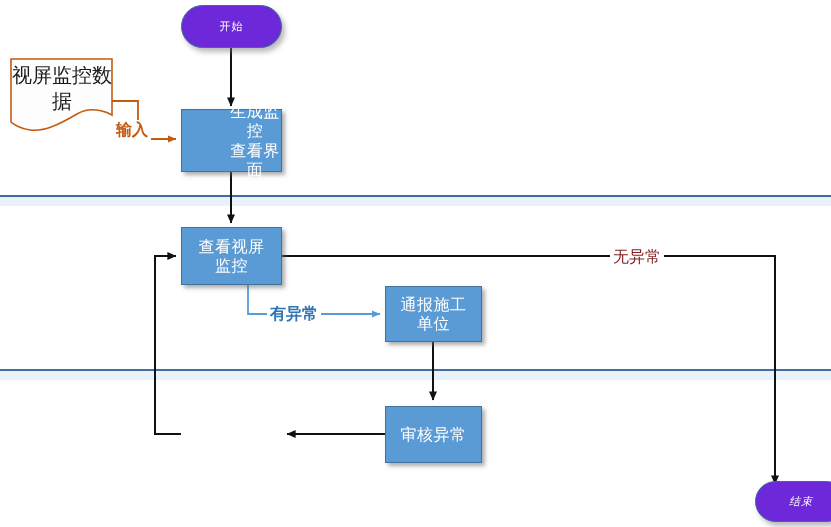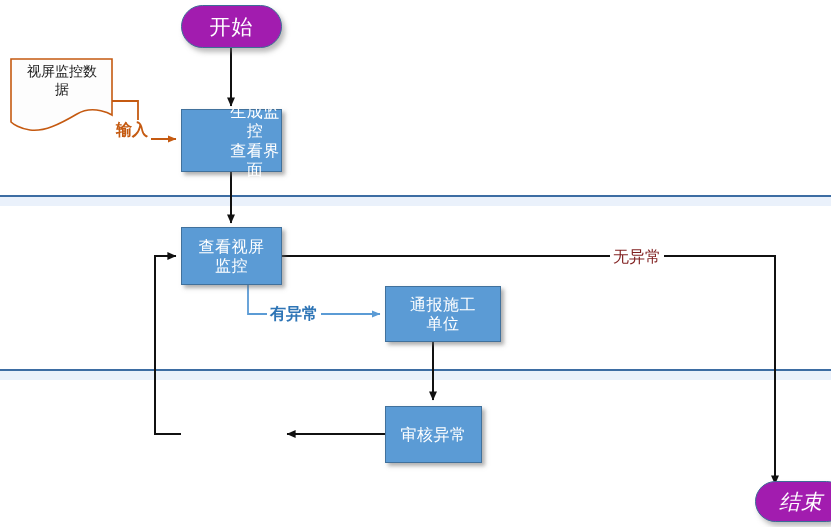--- a/index.html
+++ b/index.html
@@ -57,42 +57,42 @@
   }
   .box {
     background: #5b9bd5;
     border: 1px solid #41719c;
     box-shadow: 3px 3px 4px rgba(110,110,110,0.55);
     font-size: 16px;
     line-height: 1.20;
     letter-spacing: 0.5px;
   }
   .terminator {
-    background: #a21caf;
+    background: #6d28d9;
     border: 1px solid #3c6d96;
     border-radius: 999px;
     box-shadow: 3px 4px 5px rgba(120,120,120,0.5);
-    font-size: 21px;
+    font-size: 11px;
     letter-spacing: 1px;
   }
 
   
   #doc-shape {
     position: absolute;
     z-index: 2;
   }
   #doc-label {
     position: absolute;
     z-index: 3;
     display: flex;
     align-items: flex-start;
     justify-content: center;
     text-align: center;
     color: #1a1a1a;
-    font-size: 14px;
+    font-size: 20px;
     line-height: 1.30;
     pointer-events: none;
   }
 
   
   .edge-label {
     position: absolute;
     z-index: 4;
     font-size: 16px;
     white-space: nowrap;
@@ -169,21 +169,21 @@
     </div>
   </div>
 
   <div class="node box" style="left:181px; top:227px; width:101px; height:58px;">
     <div>
       <div>查看视屏</div>
       <div>监控</div>
     </div>
   </div>
 
-  <div class="node box" style="left:385px; top:286px; width:116px; height:56px;">
+  <div class="node box" style="left:385px; top:286px; width:97px; height:56px;">
     <div>
       <div>通报施工</div>
       <div>单位</div>
     </div>
   </div>
 
   <div class="node box" style="left:385px; top:406px; width:97px; height:57px;">
     <span>审核异常</span>
   </div>
 

